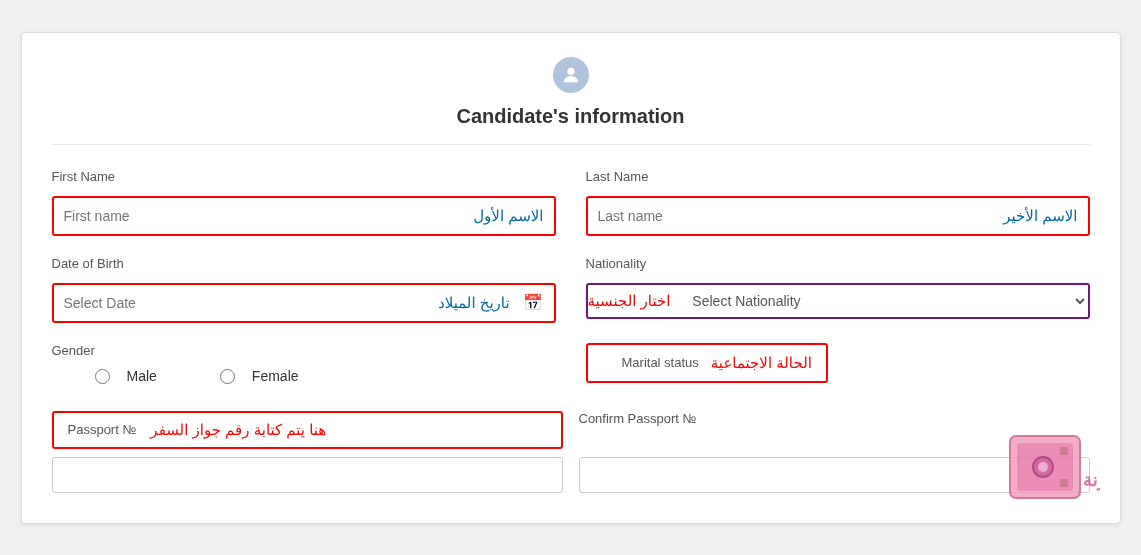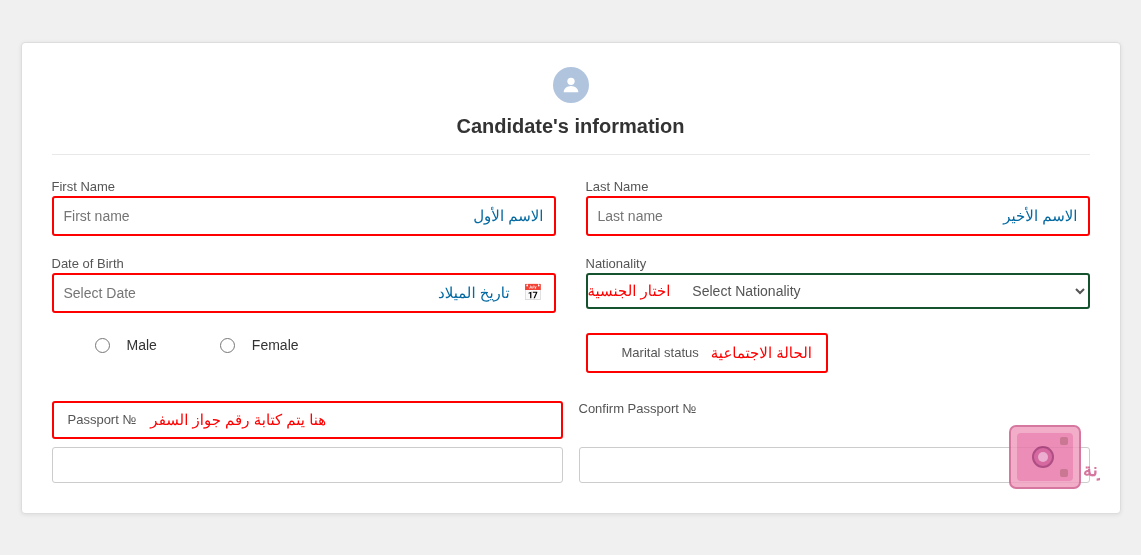--- a/index.html
+++ b/index.html
@@ -49,21 +49,21 @@
     }
     .form-row {
       display: flex;
       gap: 30px;
       margin-bottom: 20px;
     }
     .form-group {
       flex: 1;
       display: flex;
       flex-direction: column;
-      gap: 2px;
+      gap: 12px;
     }
     .form-label {
       font-size: 13px;
       color: #555;
     }
     .arabic-hint {
       color: #0369a1;
       font-size: 15px;
       direction: rtl;
       text-align: right;
@@ -82,21 +82,21 @@
       border: none;
       outline: none;
       flex: 1;
       font-size: 14px;
       color: #aaa;
       min-width: 0;
     }
     .select-with-arabic {
       display: flex;
       align-items: center;
-      border: 2px solid #14532d;
+      border: 2px solid #701a75;
       border-radius: 3px;
       height: 36px;
       position: relative;
       background: #fff;
     }
     .select-with-arabic select {
       border: none;
       outline: none;
       flex: 1;
       font-size: 14px;
@@ -272,20 +272,21 @@
           <option>Jordanian</option>
           <option>Lebanese</option>
           <option>Other</option>
         </select>
       </div>
     </div>
   </div>
 
   <div class="gender-marital-row">
     <div class="gender-section">
+      <label class="form-label" style="margin-bottom:10px;display:block;">Gender</label>
       <div class="gender-row">
         <label class="radio-label">
           <input type="radio" name="gender" value="male" style="">
           <span>Male</span>
         </label>
         <label class="radio-label">
           <input type="radio" name="gender" value="female" style="">
           <span>Female</span>
         </label>
       </div>

